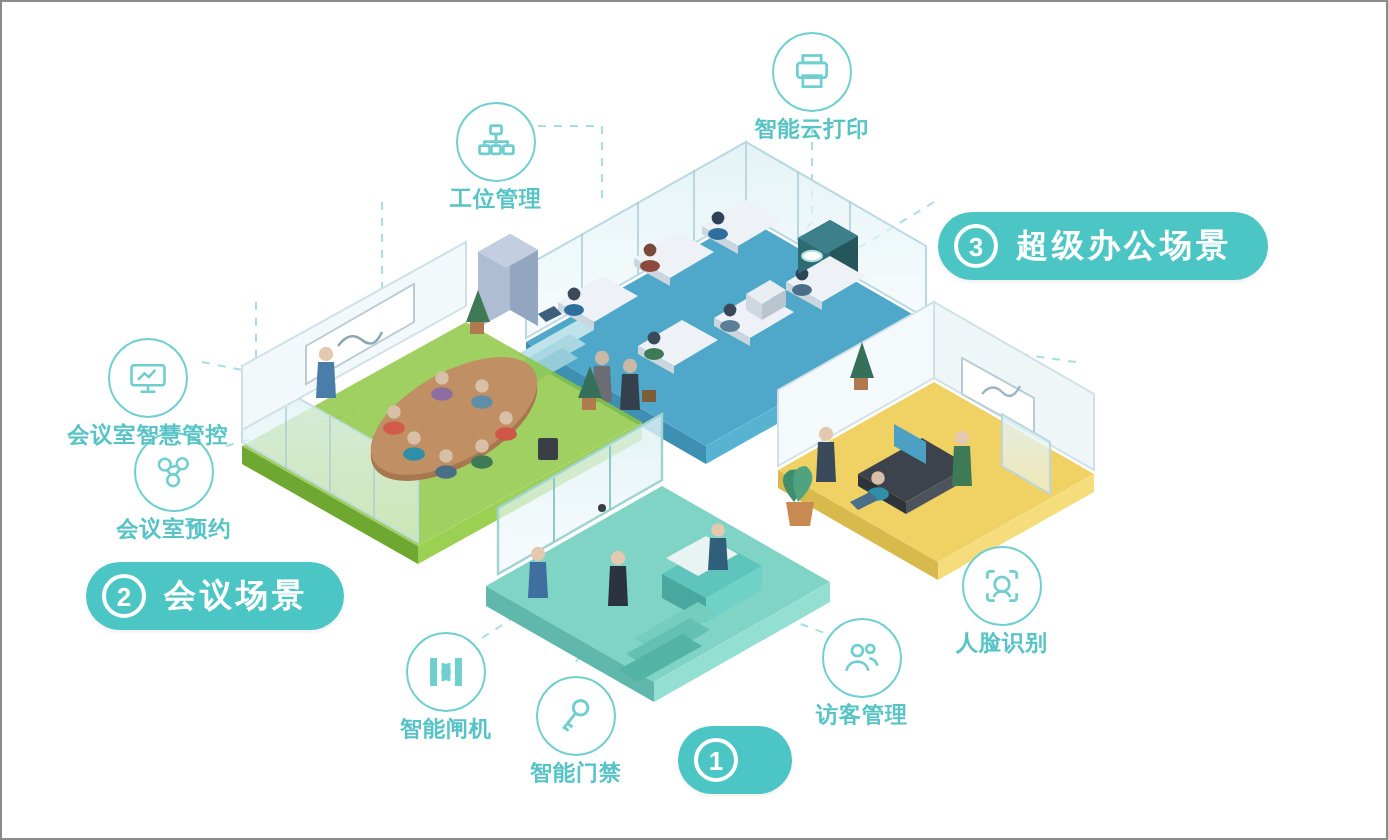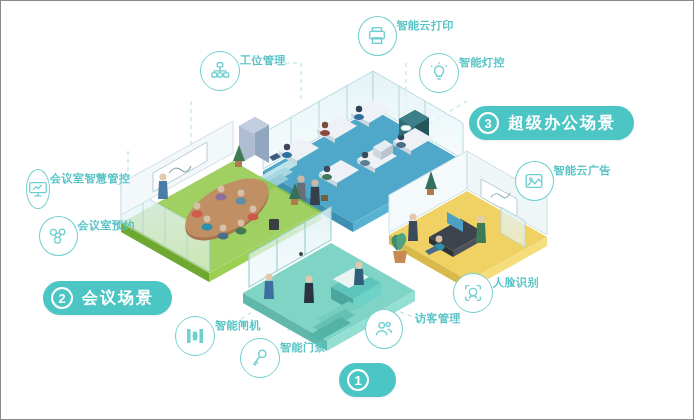--- a/index.html
+++ b/index.html
@@ -16,21 +16,21 @@
 
   
   .lines{position:absolute;left:0;top:0;width:694px;height:420px;pointer-events:none;}
 
   
   .scene{position:absolute;left:0;top:0;width:694px;height:420px;}
 
   
   .node{
     position:absolute;
-    display:flex;flex-direction:row;align-items:flex-start;
+    display:flex;flex-direction:column;align-items:center;
     width:96px;margin-left:-48px;
   }
   .node .circ{
     width:40px;height:40px;border-radius:50%;
     border:1.6px solid #6fcfd0;
     background:#ffffff;
     display:flex;align-items:center;justify-content:center;
     box-sizing:border-box;
   }
   .node .circ svg{display:block;}
@@ -332,56 +332,34 @@
     <span class="circ">
       <svg width="22" height="22" viewBox="0 0 24 24" fill="none" stroke="#6fcfd0" stroke-width="1.5">
         <rect x="7" y="3" width="10" height="4"></rect>
         <rect x="4" y="7" width="16" height="8" rx="1.5"></rect>
         <rect x="7" y="14" width="10" height="6"></rect>
       </svg>
     </span>
     <span class="lbl">智能云打印</span>
   </div>
 
-  <div class="node" style="left:466px;top:52px;">
-    <span class="circ">
-      <svg width="22" height="22" viewBox="0 0 24 24" fill="none" stroke="#6fcfd0" stroke-width="1.5">
-        <path d="M8.5 13a5 5 0 1 1 7 0c-.8.9-1 1.6-1 2.6h-5c0-1-.2-1.7-1-2.6z"></path>
-        <line x1="10" y1="18.5" x2="14" y2="18.5"></line>
-        <line x1="12" y1="2" x2="12" y2=".5"></line>
-        <line x1="4.5" y1="5" x2="3.4" y2="3.9"></line>
-        <line x1="19.5" y1="5" x2="20.6" y2="3.9"></line>
-      </svg>
-    </span>
-    <span class="lbl">智能灯控</span>
-  </div>
-
-  <div class="node" style="left:562px;top:160px;">
-    <span class="circ">
-      <svg width="22" height="22" viewBox="0 0 24 24" fill="none" stroke="#6fcfd0" stroke-width="1.5">
-        <rect x="3.5" y="5" width="17" height="14" rx="2"></rect>
-        <circle cx="8.5" cy="10" r="1.4"></circle>
-        <polyline points="5,17 10,12 13,15 17,10 19.5,13"></polyline>
-      </svg>
-    </span>
-    <span class="lbl">智能云广告</span>
-  </div>
+
 
   <div class="node" style="left:500px;top:272px;">
     <span class="circ">
       <svg width="22" height="22" viewBox="0 0 24 24" fill="none" stroke="#6fcfd0" stroke-width="1.5">
         <path d="M4 8V5.5A1.5 1.5 0 0 1 5.5 4H8M16 4h2.5A1.5 1.5 0 0 1 20 5.5V8M20 16v2.5a1.5 1.5 0 0 1-1.5 1.5H16M8 20H5.5A1.5 1.5 0 0 1 4 18.5V16"></path>
         <circle cx="12" cy="11" r="4"></circle>
         <path d="M7.5 18c1-2.2 2.6-3.2 4.5-3.2S15.5 15.8 16.5 18"></path>
       </svg>
     </span>
     <span class="lbl">人脸识别</span>
   </div>
 
-  <div class="node" style="left:412px;top:308px;gap:12px;">
+  <div class="node" style="left:430px;top:308px;">
     <span class="circ">
       <svg width="22" height="22" viewBox="0 0 24 24" fill="none" stroke="#6fcfd0" stroke-width="1.5">
         <circle cx="9.5" cy="8" r="3"></circle>
         <path d="M3.5 19c.6-3.2 3-5 6-5s5.4 1.8 6 5"></path>
         <circle cx="16.5" cy="7" r="2.2"></circle>
         <path d="M16 12.2c2.2.2 3.8 1.6 4.4 4"></path>
       </svg>
     </span>
     <span class="lbl">访客管理</span>
   </div>

